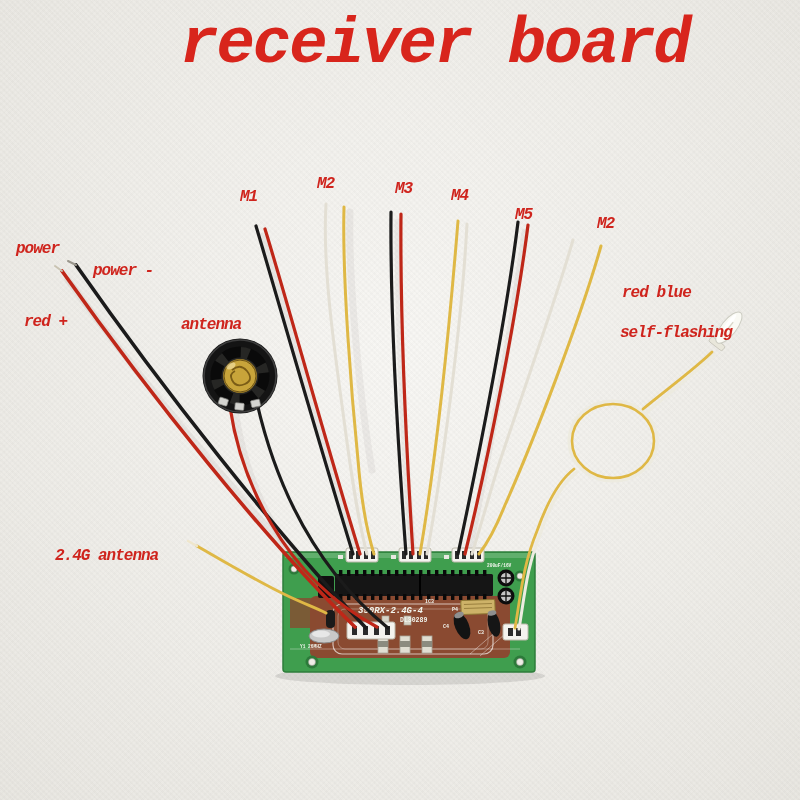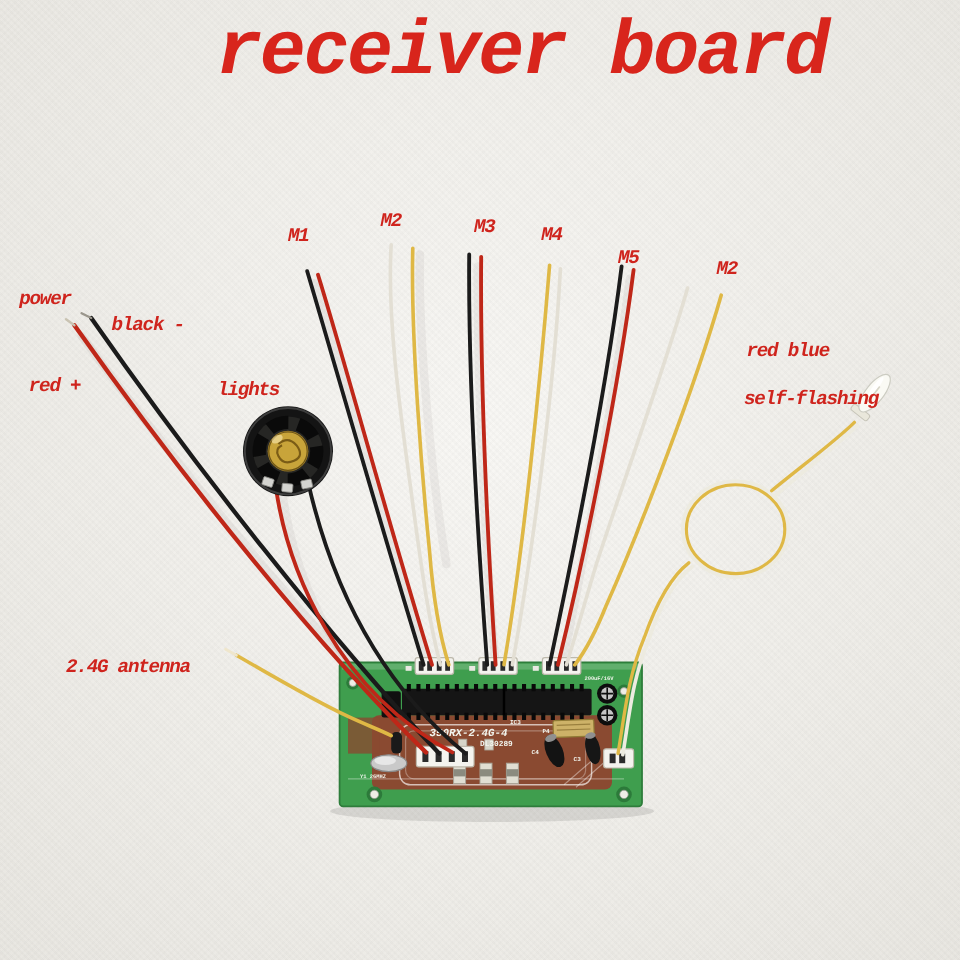--- a/index.html
+++ b/index.html
@@ -261,23 +261,23 @@
         <rect x="219" y="398" width="9" height="7" rx="1" fill="#d4d4d0" stroke="#8a8a86" stroke-width="0.7" transform="rotate(18 223 401)"></rect>
         <rect x="235" y="403" width="9" height="7" rx="1" fill="#d4d4d0" stroke="#8a8a86" stroke-width="0.7" transform="rotate(5 239 406)"></rect>
         <rect x="251" y="400" width="9" height="7" rx="1" fill="#d4d4d0" stroke="#8a8a86" stroke-width="0.7" transform="rotate(-12 255 403)"></rect>
       </g>
     </g>
   </svg>
 
   <div class="lbl title" style="left:180px;top:16px;">receiver board</div>
 
   <div class="lbl" style="left:16px;top:236px;font-style:italic;">power</div>
-  <div class="lbl" style="left:93px;top:258px;">black -</div>
+  <div class="lbl" style="left:93px;top:258px;">power -</div>
   <div class="lbl" style="left:24px;top:309px;">red +</div>
-  <div class="lbl" style="left:181px;top:312px;">lights</div>
+  <div class="lbl" style="left:181px;top:312px;">antenna</div>
 
   <div class="lbl" style="left:240px;top:184px;">M1</div>
   <div class="lbl" style="left:317px;top:171px;">M2</div>
   <div class="lbl" style="left:395px;top:176px;">M3</div>
   <div class="lbl" style="left:451px;top:183px;">M4</div>
   <div class="lbl" style="left:515px;top:183px;margin-top:19px;">M5</div>
   <div class="lbl" style="left:597px;top:211px;">M2</div>
 
   <div class="lbl" style="left:620px;top:320px;">self-flashing</div>
   <div class="lbl" style="left:622px;top:280px;">red blue</div>

